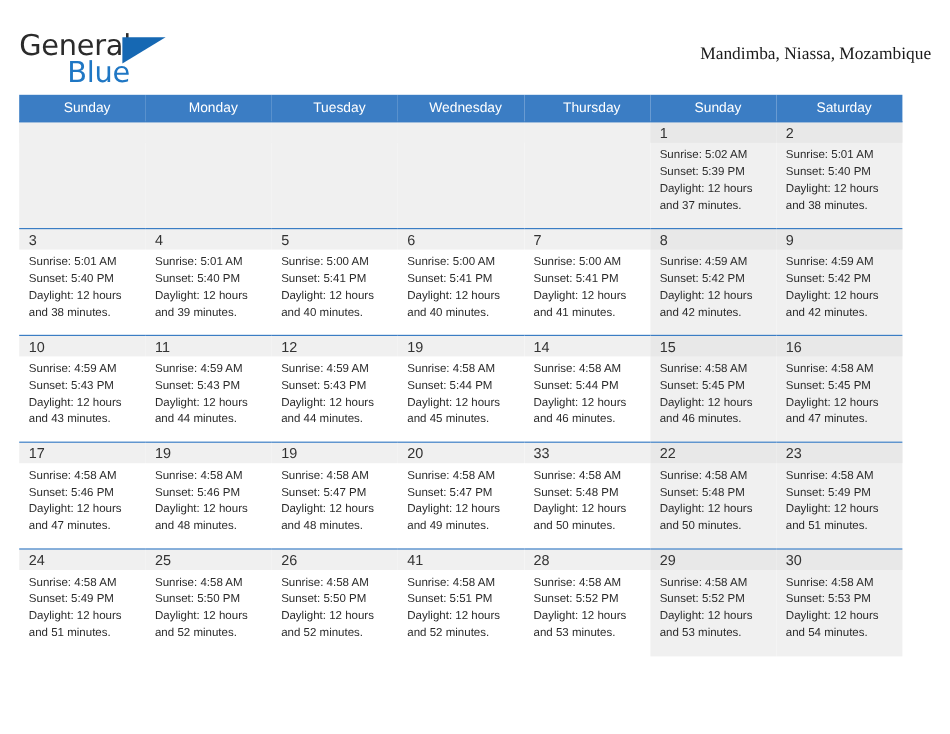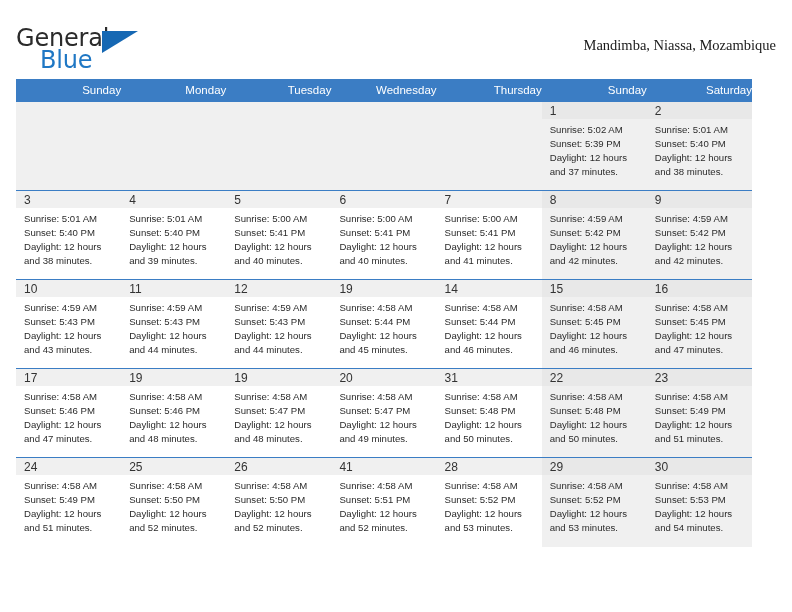--- a/index.html
+++ b/index.html
@@ -42,21 +42,21 @@
     position: absolute;
     left: 0;
     top: 0;
     font-size: 24px;
     letter-spacing: -0.2px;
     color: #2b2b2b;
     font-family: "DejaVu Sans", sans-serif;
   }
   .logo-blue {
     position: absolute;
-    left: 24px;
+    left: 40px;
     top: 22px;
     font-size: 24px;
     letter-spacing: -0.2px;
     color: #1f77c4;
     font-family: "DejaVu Sans", sans-serif;
   }
   .logo-triangle {
     position: absolute;
     left: 86px;
     top: 5px;
@@ -91,21 +91,21 @@
     margin-top: 7px;
     width: 736px;
     border-collapse: collapse;
     table-layout: fixed;
   }
   .calendar th {
     background: #3b7dc4;
     color: #ffffff;
     font-size: 11.5px;
     font-weight: normal;
-    text-align: right;
+    text-align: center;
     padding: 5px 0 5px 8px;
     height: 20px;
     box-sizing: border-box;
   }
   .calendar td {
     vertical-align: top;
     padding: 0;
     border-top: 1px solid #3b7dc4;
     height: 89px;
     box-sizing: border-box;
@@ -417,21 +417,21 @@
               <div class="cell-body">
                 <div>Sunrise: 4:58 AM</div>
                 <div>Sunset: 5:47 PM</div>
                 <div>Daylight: 12 hours</div>
                 <div>and 49 minutes.</div>
               </div>
             </div>
           </td>
           <td>
             <div class="cell">
-              <div class="daynum-band">31</div>
+              <div class="daynum-band">33</div>
               <div class="cell-body">
                 <div>Sunrise: 4:58 AM</div>
                 <div>Sunset: 5:48 PM</div>
                 <div>Daylight: 12 hours</div>
                 <div>and 50 minutes.</div>
               </div>
             </div>
           </td>
           <td>
             <div class="cell shaded">

